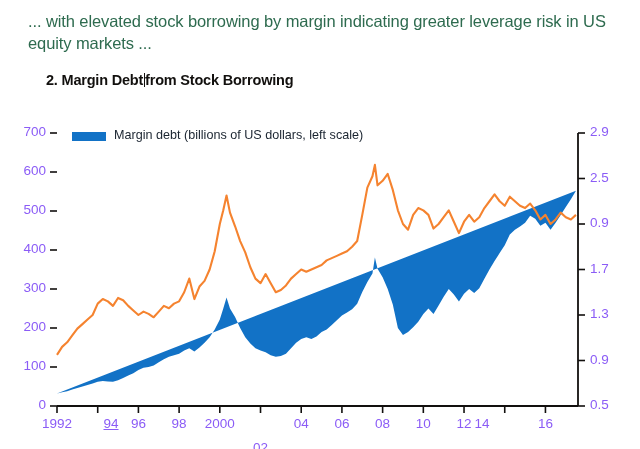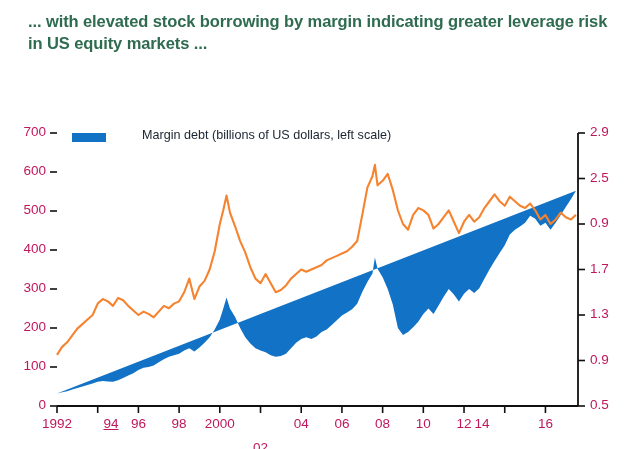--- a/index.html
+++ b/index.html
@@ -22,21 +22,21 @@
     height: 449px;
     background: #ffffff;
   }
   .lead-text {
     position: absolute;
     left: 28px;
     top: 10px;
     width: 596px;
     font-size: 16.5px;
     line-height: 22px;
-    font-weight: 700;
+    font-weight: 400;
     color: #2e6b4f;
     letter-spacing: -0.1px;
   }
   .panel-title {
     position: absolute;
     left: 46px;
     top: 72px;
     font-size: 14.5px;
     font-weight: bold;
     color: #12100e;
@@ -54,23 +54,22 @@
   .legend {
     position: absolute;
     left: 72px;
     top: 128px;
     font-size: 12.6px;
     color: #1a2430;
     line-height: 15.5px;
   }
   .legend-row {
     display: flex;
-    align-items: center;
+    align-items: flex-start;
     margin-bottom: 2px;
-    gap: 28px;
   }
   .legend-swatch-area {
     width: 42px;
     flex: 0 0 42px;
     padding-top: 4px;
   }
   .swatch-box {
     width: 34px;
     height: 9px;
     background: #1272c6;
@@ -80,21 +79,21 @@
     height: 3px;
     background: #f5832f;
     margin-top: 4px;
   }
   .legend-label {
     white-space: pre-line;
   }
   .axis-label {
     position: absolute;
     font-size: 13.5px;
-    color: #be185d;
+    color: #8b5cf6;
     white-space: nowrap;
   }
   .y-left-label {
     text-align: right;
     width: 34px;
   }
   .y-right-label {
     text-align: left;
   }
   .x-label {
@@ -108,20 +107,21 @@
     top: 0;
   }
 </style>
 </head>
 <body>
 
 <div id="figure">
 
   <div class="lead-text">... with elevated stock borrowing by margin indicating greater leverage risk in US equity markets ...</div>
 
+  <div class="panel-title"><span>2. Margin Debt</span><span class="text-caret"></span><span>from Stock Borrowing</span></div>
 
   <div class="legend">
     <div class="legend-row">
       <div class="legend-swatch-area">
           <div class="swatch-box"></div>
         </div>
       <div class="legend-label">Margin debt (billions of US dollars, left scale)</div>
     </div>
   </div>
 

